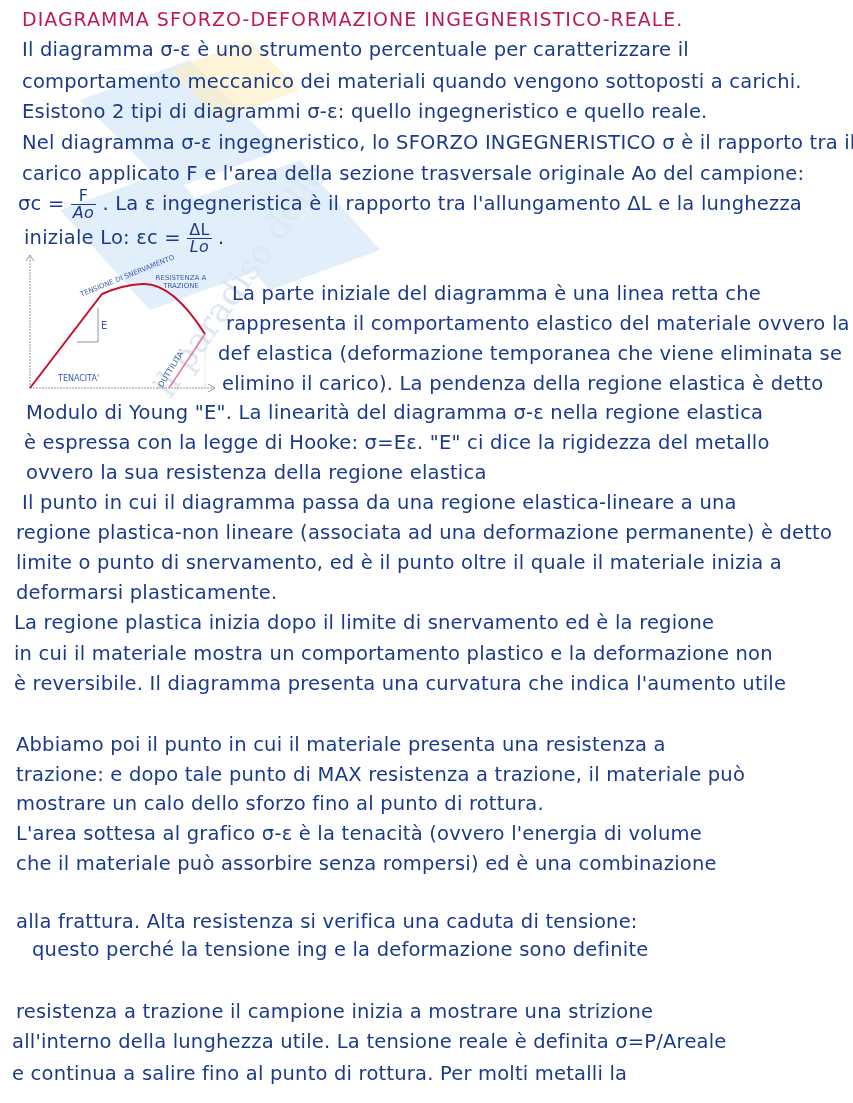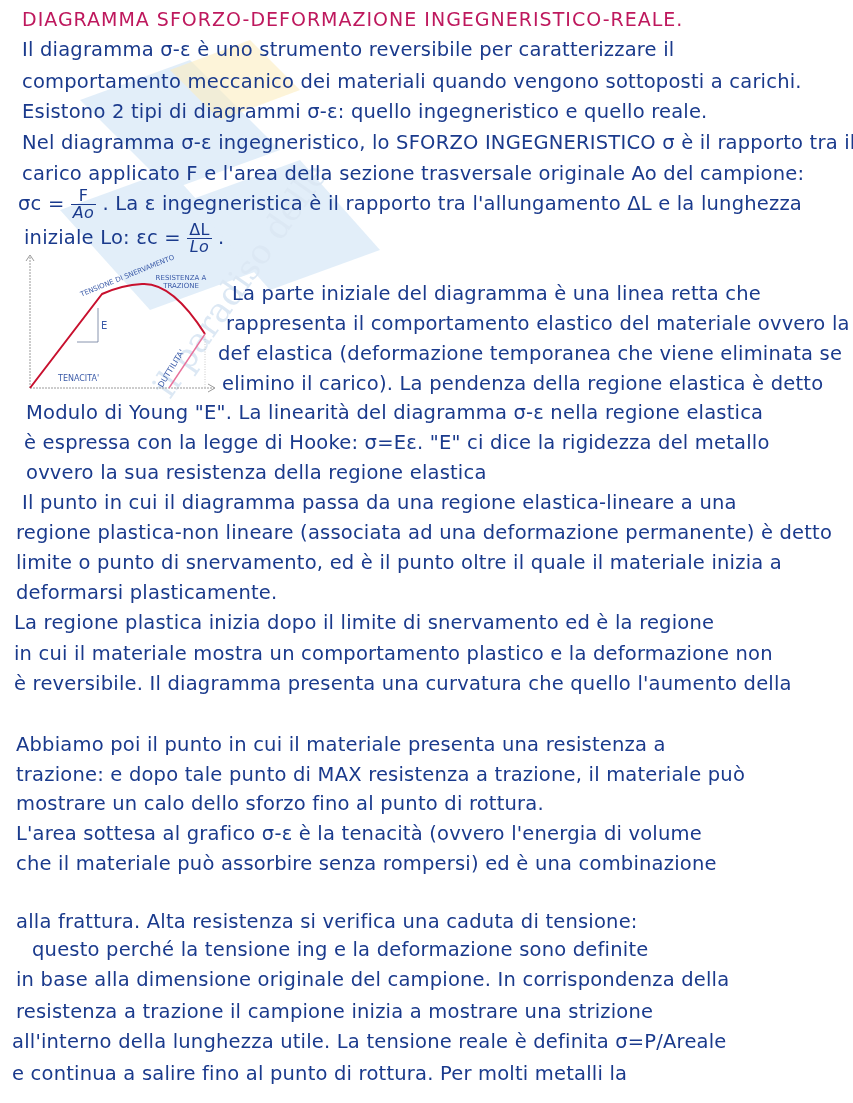--- a/index.html
+++ b/index.html
@@ -27,21 +27,21 @@
       <polygon points="60,60 170,20 260,110 150,150"></polygon>
       <polygon points="40,170 150,130 240,230 130,270"></polygon>
       <polygon points="170,160 280,120 360,210 250,250"></polygon>
     </g>
     <polygon points="150,30 230,0 280,50 200,80" fill="#fbecc0" opacity="0.6"></polygon>
     <text x="150" y="360" transform="rotate(-55 150 360)" font-size="34" fill="#dce8f4" font-family="DejaVu Serif, serif">il paradiso delle</text>
   </svg>
 
   <div class="title">DIAGRAMMA SFORZO-DEFORMAZIONE INGEGNERISTICO-REALE.</div>
 
-  <div class="line" style="left:22px; top:38px;">Il diagramma σ-ε è uno strumento reversibile per caratterizzare il</div>
+  <div class="line" style="left:22px; top:38px;">Il diagramma σ-ε è uno strumento percentuale per caratterizzare il</div>
   <div class="line" style="left:22px; top:70px;">comportamento meccanico dei materiali quando vengono sottoposti a carichi.</div>
   <div class="line" style="left:22px; top:100px;">Esistono 2 tipi di diagrammi σ-ε: quello ingegneristico e quello reale.</div>
   <div class="line" style="left:22px; top:131px;">Nel diagramma σ-ε ingegneristico, lo SFORZO INGEGNERISTICO σ è il rapporto tra il</div>
   <div class="line" style="left:22px; top:162px;">carico applicato F e l'area della sezione trasversale originale Ao del campione:</div>
 
   <div class="line" style="left:18px; top:188px;">
     <span>σc =</span>
     <span class="frac">
       <span class="num">F</span>
       <span class="den">Ao</span>
@@ -89,26 +89,25 @@
 
   <div class="line" style="left:26px; top:401px;">Modulo di Young "E". La linearità del diagramma σ-ε nella regione elastica</div>
   <div class="line" style="left:24px; top:431px;">è espressa con la legge di Hooke: σ=Eε. "E" ci dice la rigidezza del metallo</div>
   <div class="line" style="left:26px; top:461px;">ovvero la sua resistenza della regione elastica</div>
   <div class="line" style="left:22px; top:491px;">Il punto in cui il diagramma passa da una regione elastica-lineare a una</div>
   <div class="line" style="left:16px; top:521px;">regione plastica-non lineare (associata ad una deformazione permanente) è detto</div>
   <div class="line" style="left:16px; top:551px;">limite o punto di snervamento, ed è il punto oltre il quale il materiale inizia a</div>
   <div class="line" style="left:16px; top:581px;">deformarsi plasticamente.</div>
   <div class="line" style="left:14px; top:611px;">La regione plastica inizia dopo il limite di snervamento ed è la regione</div>
   <div class="line" style="left:14px; top:642px;">in cui il materiale mostra un comportamento plastico e la deformazione non</div>
-  <div class="line" style="left:14px; top:672px;">è reversibile. Il diagramma presenta una curvatura che quello l'aumento della</div>
+  <div class="line" style="left:14px; top:672px;">è reversibile. Il diagramma presenta una curvatura che indica l'aumento utile</div>
   <div class="line" style="left:16px; top:763px;">trazione: e dopo tale punto di MAX resistenza a trazione, il materiale può</div>
   <div class="line" style="left:16px; top:733px;">Abbiamo poi il punto in cui il materiale presenta una resistenza a</div>
   <div class="line" style="left:16px; top:792px;">mostrare un calo dello sforzo fino al punto di rottura.</div>
   <div class="line" style="left:16px; top:822px;">L'area sottesa al grafico σ-ε è la tenacità (ovvero l'energia di volume</div>
   <div class="line" style="left:16px; top:852px;">che il materiale può assorbire senza rompersi) ed è una combinazione</div>
   <div class="line" style="left:16px; top:910px;">alla frattura. Alta resistenza si verifica una caduta di tensione:</div>
   <div class="line" style="left:32px; top:938px;">questo perché la tensione ing e la deformazione sono definite</div>
-  <div class="line" style="left:16px; top:968px;">in base alla dimensione originale del campione. In corrispondenza della</div>
   <div class="line" style="left:16px; top:1000px;">resistenza a trazione il campione inizia a mostrare una strizione</div>
   <div class="line" style="left:12px; top:1030px;">all'interno della lunghezza utile. La tensione reale è definita σ=P/Areale</div>
   <div class="line" style="left:12px; top:1062px;">e continua a salire fino al punto di rottura. Per molti metalli la</div>
 
 </div>
 
 </body></html>

